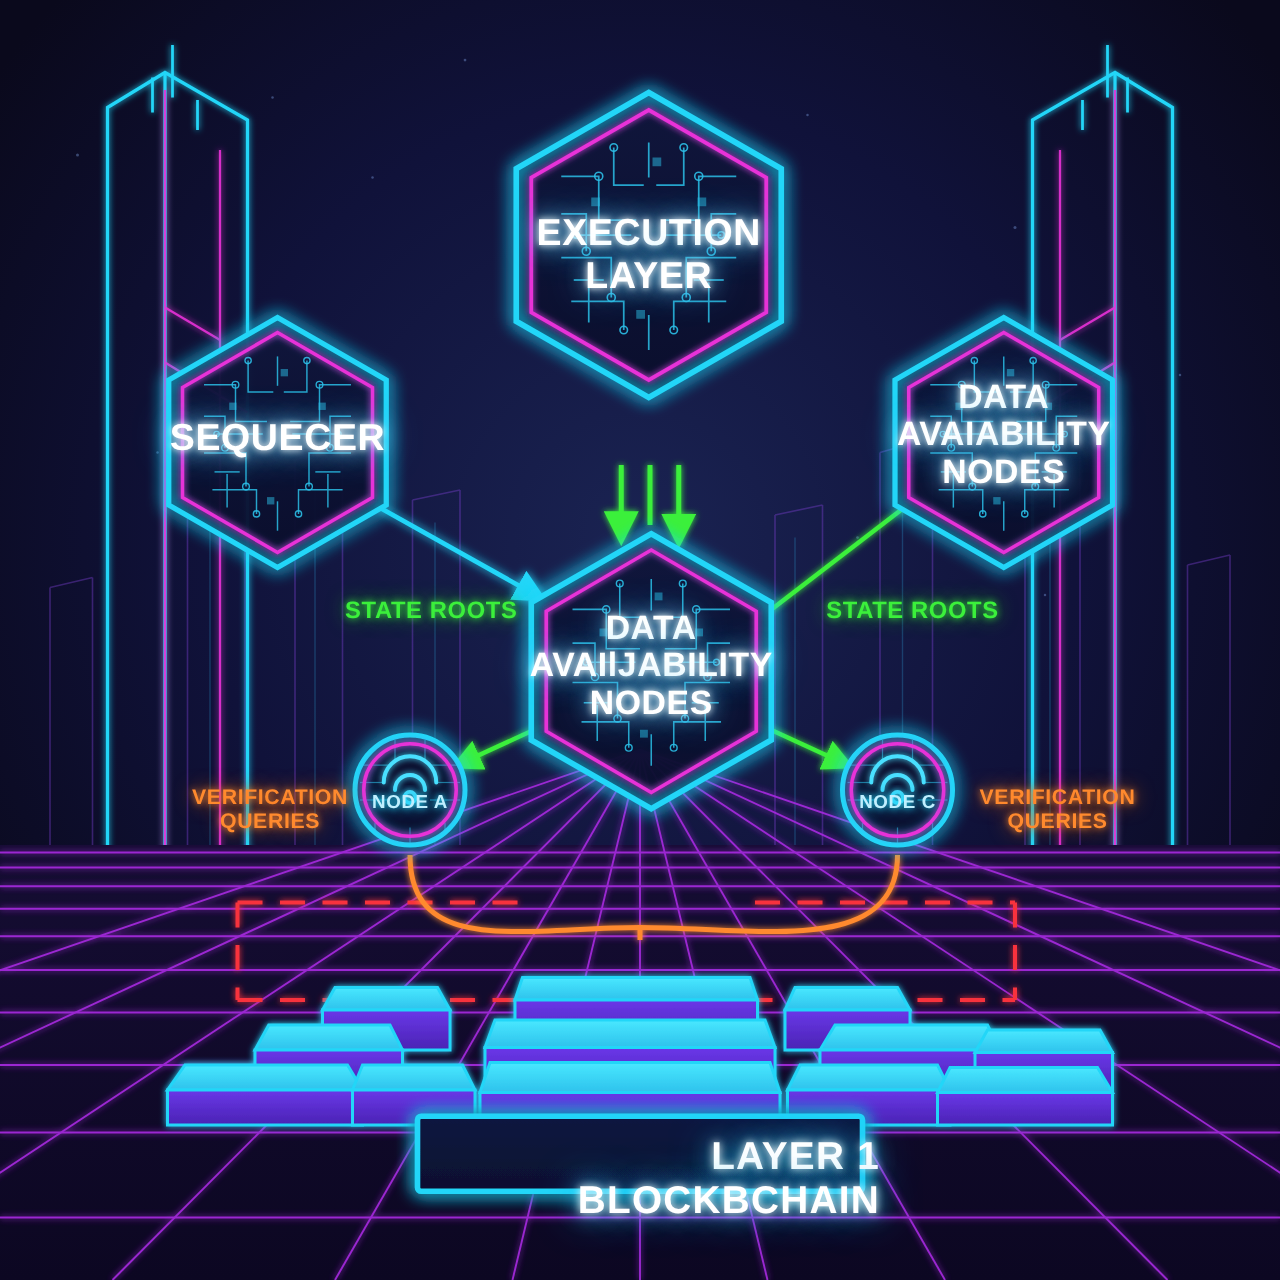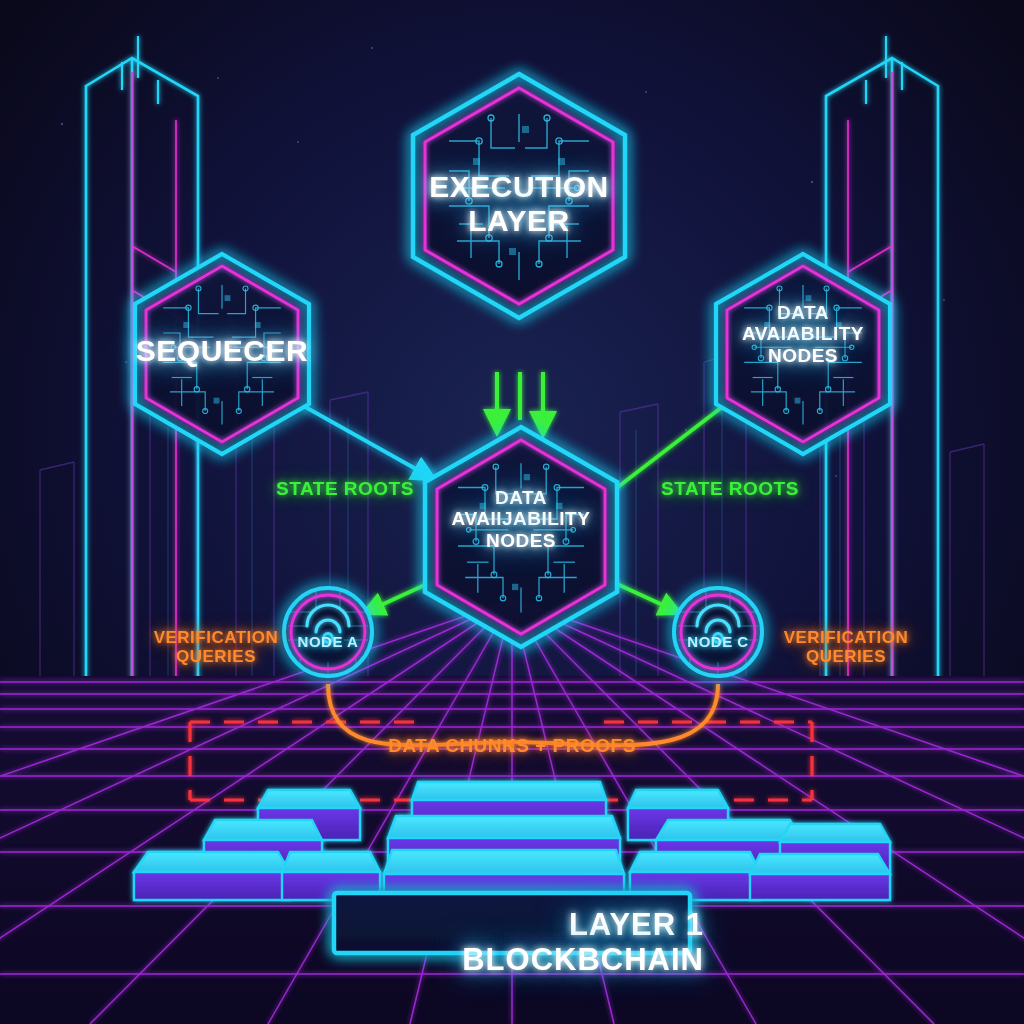--- a/index.html
+++ b/index.html
@@ -24,21 +24,21 @@
     white-space: pre-line;
     line-height: 1.12;
     pointer-events: none;
     user-select: none;
   }
   .hex-label {
     color: #ffffff;
     font-size: 30px;
     text-shadow: 0 0 6px #ffffff, 0 0 16px #7ad9ff, 0 0 30px #35b6f5;
   }
-  .hex-label.small { font-size: 19px; text-align: center; }
+  .hex-label.small { font-size: 27px; text-align: center; }
   .node-label {
     color: #bfefff;
     font-size: 15px;
     text-shadow: 0 0 5px #23e0ff, 0 0 12px #17a8d8;
   }
   .cyan-label {
     color: #2fd9ff;
     font-size: 21px;
     text-shadow: 0 0 6px #2fd9ff, 0 0 16px #1591c9;
   }
@@ -470,17 +470,16 @@
 
   <div class="lbl green-label" style="left:640px; top:478px; width:180px;">STATE ROOTS</div>
 
 
   <div class="lbl orange-label" style="left:142px; top:628px; width:148px;">VERIFICATION
 QUERIES</div>
 
   <div class="lbl orange-label" style="left:772px; top:628px; width:148px;">VERIFICATION
 QUERIES</div>
 
-  <div class="lbl orange-label" style="left:362px; top:735px; width:300px; font-size:19px;">DATA CHUNKS + PROOFS</div>
 
   <div class="lbl l1-label" style="left:348px; top:908px; width:356px;text-align:right;">LAYER 1 BLOCKBCHAIN</div>
 
 </div>
 
 </body></html>

